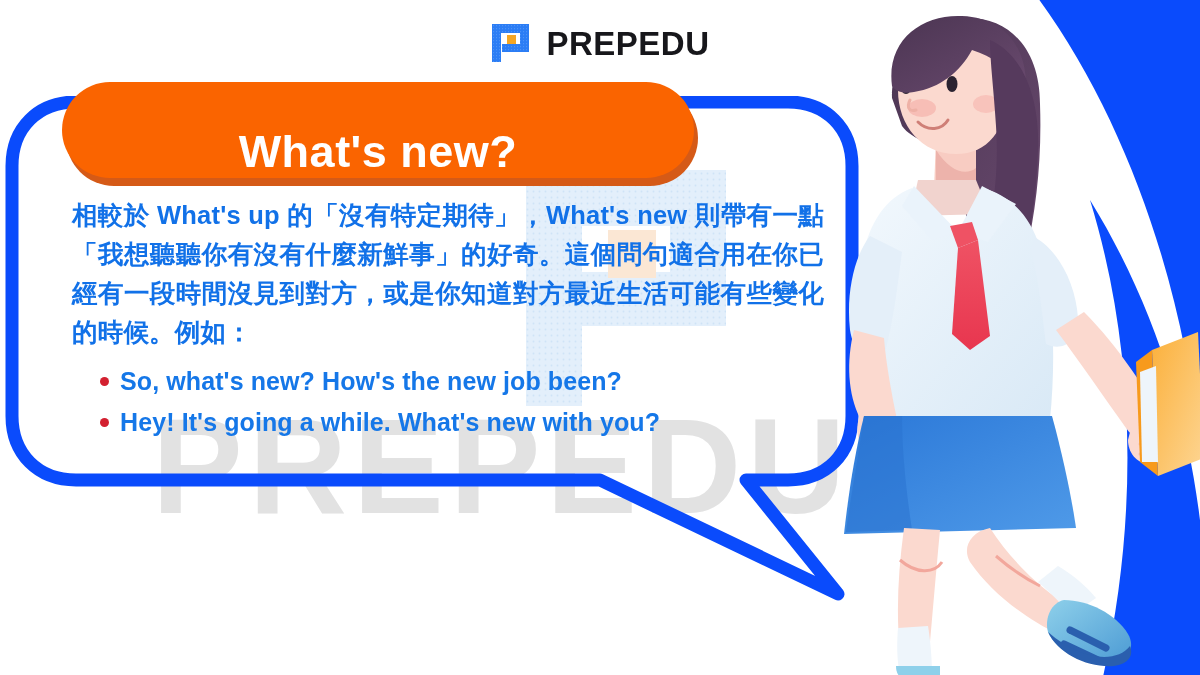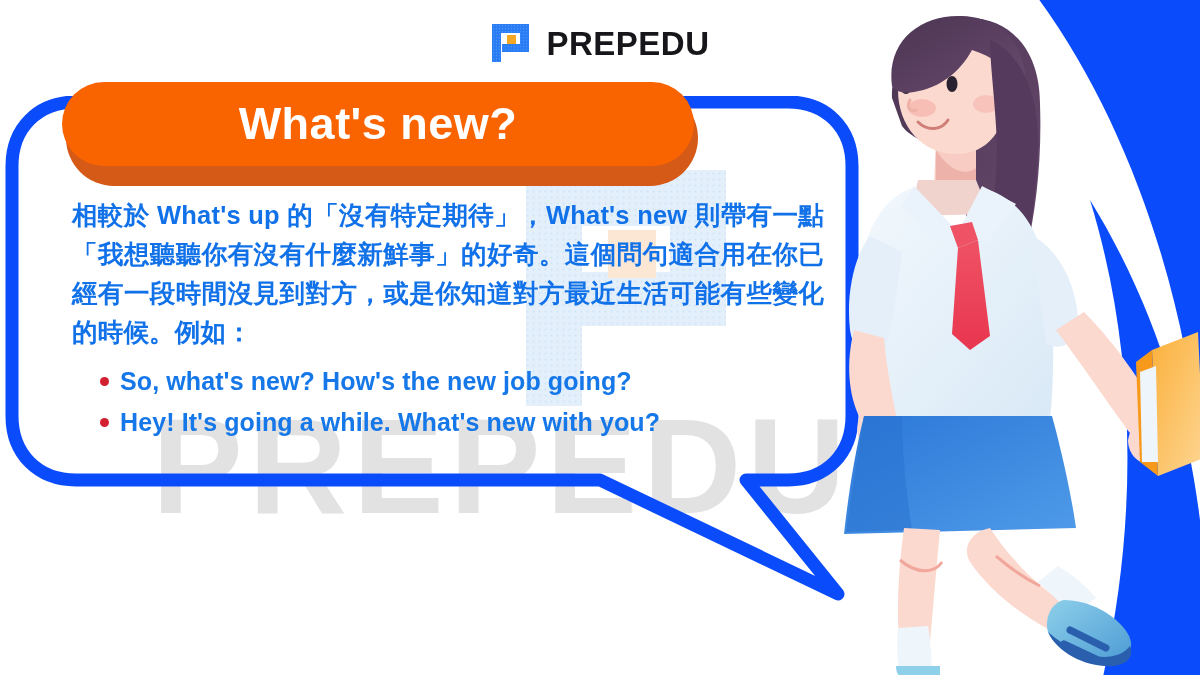--- a/index.html
+++ b/index.html
@@ -47,25 +47,25 @@
     color: #17171b;
   }
 
   
   .bubble-svg { position: absolute; left: 0; top: 96px; z-index: 10; }
 
   
   .banner {
     position: absolute;
     left: 62px; top: 82px;
-    width: 632px; height: 84px;
+    width: 632px; height: 96px;
     border-radius: 48px;
     background: #fa6400;
     z-index: 22;
-    display: flex; align-items: center; justify-content: center;
+    display: flex; align-items: flex-end; justify-content: center;
   }
   .banner-shadow {
     position: absolute;
     left: 62px; top: 82px;
     width: 632px; height: 96px;
     border-radius: 48px;
     background: #d55a17;
     z-index: 21;
     transform: translate(4px, 8px);
   }
@@ -258,21 +258,21 @@
   <div class="banner-shadow"></div>
   <div class="banner">
     <div class="banner-title">What's new?</div>
   </div>
 
   <div class="content">
     <div class="para">相較於 What's up 的「沒有特定期待」，What's new 則帶有一點「我想聽聽你有沒有什麼新鮮事」的好奇。這個問句適合用在你已經有一段時間沒見到對方，或是你知道對方最近生活可能有些變化的時候。例如：</div>
     <div class="bullets">
       <div class="bullet-row">
         <span class="dot"></span>
-        <span class="bullet-text">So, what's new? How's the new job going?</span>
+        <span class="bullet-text">So, what's new? How's the new job been?</span>
       </div>
       <div class="bullet-row">
         <span class="dot"></span>
         <span class="bullet-text">Hey! It's going a while. What's new with you?</span>
       </div>
     </div>
   </div>
 
   <div class="logo">
     <svg class="logo-mark" viewBox="0 0 44 44" xmlns="http://www.w3.org/2000/svg">

